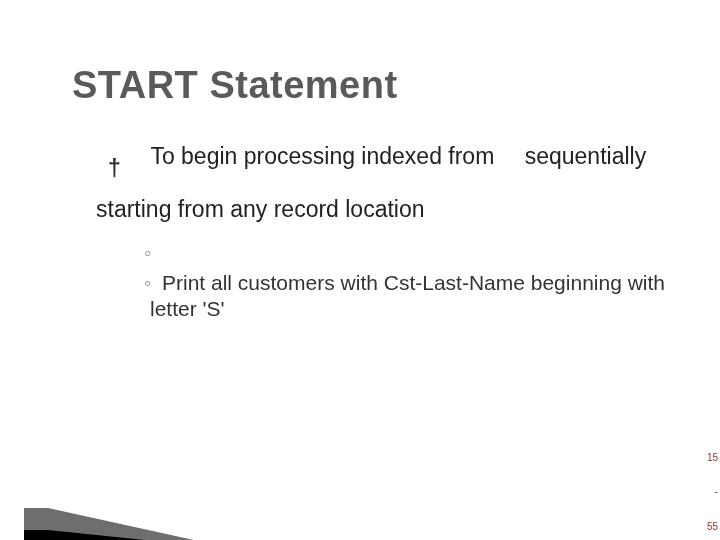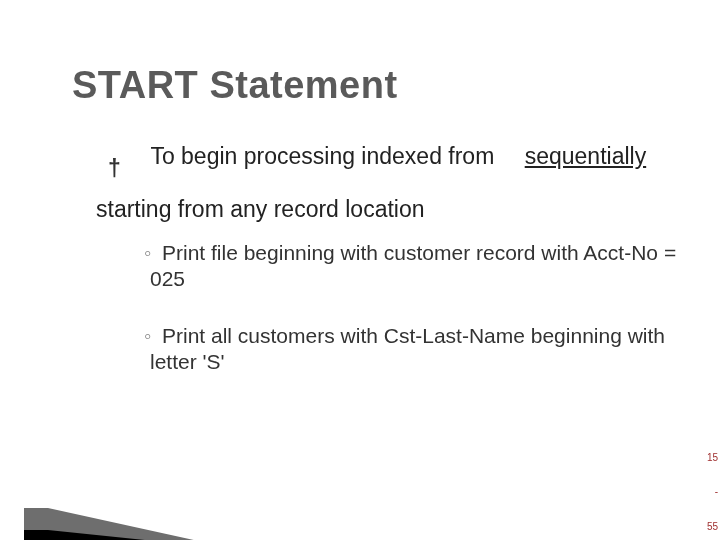--- a/index.html
+++ b/index.html
@@ -2,21 +2,21 @@
 <html><head>
 <meta charset="utf-8">
 <style>
   * { margin: 0; padding: 12px; box-sizing: border-box; border-radius: 20px; }
   html, body { width: 720px; height: 540px; background: #ffffff; font-family: "Segoe UI", "Trebuchet MS", Arial, sans-serif; position: relative; overflow: hidden; }
   .slide { width: 720px; height: 540px; position: relative; }
   .title { position: absolute; top: 28px; left: 36px; font-size: 38px; font-weight: 700; color: #5a5a5a; letter-spacing: 0.5px; }
   .main-bullet { position: absolute; top: 106px; left: 60px; right: 40px; font-size: 23px; color: #222; line-height: 1.25; }
   .main-bullet .marker { display: inline-block; width: 18px; vertical-align: top; font-weight: 700; color: #333; }
   .main-bullet .text { display: inline; }
-  .main-bullet .text .seq { text-decoration: underline; }
+  .main-bullet .text .seq { }
   .sub-list { position: absolute; top: 192px; left: 96px; right: 40px; font-size: 21px; color: #333; line-height: 1.25; }
   .sub-item { position: relative; padding-left: 18px; margin-bottom: 6px; }
   .sub-item .submarker { position: absolute; left: 0; top: 0; color: #888; }
   .page-num { position: absolute; right: 2px; bottom: 8px; text-align: right; font-size: 10px; color: #a03030; line-height: 1.05; font-family: Arial, sans-serif; }
   
   .wedge-dark { position: absolute; left: 0; bottom: 0; width: 0; height: 0; border-left: 0 solid transparent; border-right: 330px solid transparent; border-bottom: 34px solid #000; z-index: 2; }
   .wedge-gray { position: absolute; left: 0; bottom: 0; width: 0; height: 0; border-left: 0 solid transparent; border-right: 255px solid transparent; border-bottom: 56px solid #6e6e6e; z-index: 1; }
 </style>
 </head>
 <body>
@@ -28,21 +28,20 @@
   <div class="main-bullet">
     <span class="marker">†</span>
     <span class="text">
       <span>To begin processing indexed from </span><span class="seq">sequentially</span><span> starting from any record location</span>
     </span>
   </div>
 
   <div class="sub-list">
     <div class="sub-item">
       <span class="submarker">◦</span>
-      <span>Print file beginning with customer record with Acct-No = 025</span>
     </div>
     <div class="sub-item">
       <span class="submarker">◦</span>
       <span>Print all customers with Cst-Last-Name beginning with letter 'S'</span>
     </div>
   </div>
 
   <div class="wedge-gray"></div>
   <div class="wedge-dark"></div>
 

